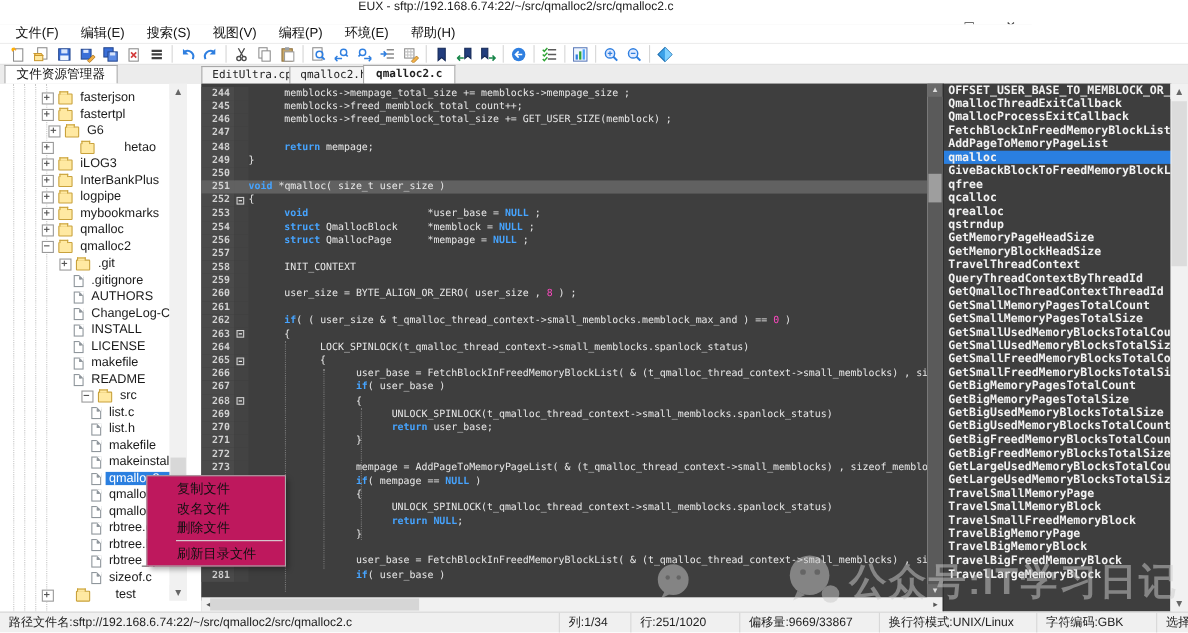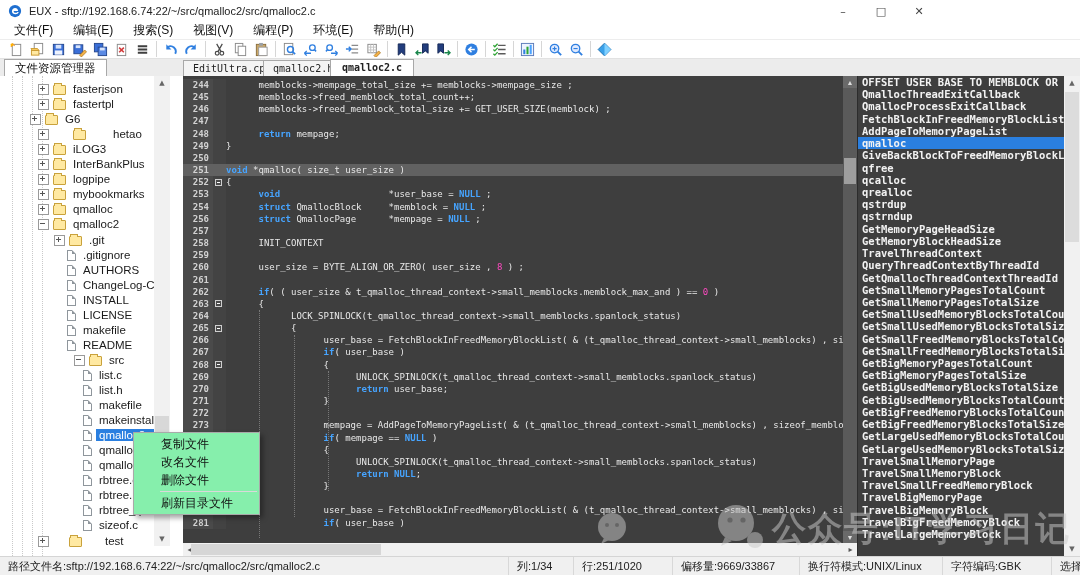--- a/index.html
+++ b/index.html
@@ -1,20 +1,20 @@
 <!DOCTYPE html>
 <html><head>
 <meta charset="utf-8">
 <style>
   html,body{margin:0;padding:0;}
   body{width:1080px;height:575px;position:relative;overflow:hidden;background:#fff;
        font-family:"Liberation Sans",sans-serif;font-size:12px;color:#111;-webkit-font-smoothing:none;}
   .abs{position:absolute;}
   
-  #titlebar{left:0;top:0;width:938px;height:22px;background:#fff;border-bottom:1px solid #e6e6e6;display:flex;align-items:center;}
+  #titlebar{left:0;top:0;width:938px;height:22px;background:#fff;border-bottom:1px solid #e6e6e6;display:flex;align-items:center;flex-direction:column;}
   #app-icon{width:14px;height:14px;margin:0 7px 0 8px;}
   #title-text{font-size:11px;color:#222;}
   #win-btns{margin-left:auto;display:flex;height:22px;}
   .winbtn{width:38px;height:22px;display:flex;align-items:center;justify-content:center;color:#444;font-size:11px;font-family:"DejaVu Sans",sans-serif;}
   
   #menubar{left:0;top:22px;width:1080px;height:17px;background:#fff;display:flex;align-items:center;padding-left:4px;box-sizing:border-box;}
   .menu-item{padding:0 10px;height:17px;line-height:17px;font-size:12px;color:#111;}
   
   #toolbar{left:0;top:39px;width:1080px;height:20px;background:#fff;border-top:1px solid #ededed;border-bottom:1px solid #e2e2e2;display:flex;align-items:center;padding-left:6px;box-sizing:border-box;}
   .tbtn{width:21px;height:18px;display:flex;align-items:center;justify-content:center;}
@@ -65,21 +65,21 @@
   .hsb-arrow{width:13px;height:13px;display:flex;align-items:center;justify-content:center;font-size:8px;color:#555;}
   #hsb-thumb{position:absolute;left:8px;top:1px;width:190px;height:11px;background:#d6d6d6;}
   
   #symbols{left:857px;top:76px;width:207px;height:480px;background:#3e3e3e;overflow:hidden;border-left:1px solid #2c2c2c;}
   .srow{height:12.23px;line-height:12.3px;white-space:pre;overflow:hidden;padding-left:4px;
         font-family:"DejaVu Sans Mono",monospace;font-size:10.5px;font-weight:bold;color:#f2f2f2;}
   .srow.selected{background:#2a7fe0;}
   #sym-sb{left:1064px;top:76px;width:16px;height:480px;background:#f1f1f1;}
   #sym-thumb{position:absolute;left:1px;top:16px;width:14px;height:150px;background:#dcdcdc;}
   
-  #ctxmenu{left:133px;top:432px;width:125px;background:#86efac;border:1px solid #a9a9a9;box-shadow:3px 3px 5px rgba(0,0,0,.35);padding:2px 0;z-index:60;}
+  #ctxmenu{left:133px;top:432px;width:125px;background:#be185d;border:1px solid #a9a9a9;box-shadow:3px 3px 5px rgba(0,0,0,.35);padding:2px 0;z-index:60;}
   .mi{height:18px;line-height:18px;padding-left:27px;font-size:12px;color:#111;}
   .msep{height:1px;background:#d9d9d9;margin:2px 2px 2px 26px;}
   
   #statusbar{left:0;top:556px;width:1080px;height:19px;background:#f0f0f0;border-top:1px solid #d5d5d5;display:flex;align-items:center;font-size:11px;color:#222;box-sizing:border-box;}
   .sfield{padding:0 8px;height:19px;line-height:18px;border-right:1px solid #d8d8d8;white-space:nowrap;overflow:hidden;}
   #sf-path{flex:0 0 492px;border-right:1px solid #d8d8d8;}
   
   #watermark{z-index:50;pointer-events:none;opacity:.5;}
   .wm-text{position:absolute;color:#cccccc;font-size:34px;letter-spacing:2px;font-weight:bold;white-space:nowrap;}
 </style>
@@ -307,21 +307,21 @@
     <div class="trow folder" style="left: 38px; top: 4px;">
       <span class="ebox plus"></span>
       <span class="ficon"></span>
       <span class="tlabel">fasterjson</span>
     </div>
     <div class="trow folder" style="left: 38px; top: 19.05px;">
       <span class="ebox plus"></span>
       <span class="ficon"></span>
       <span class="tlabel">fastertpl</span>
     </div>
-    <div class="trow folder" style="left: 30px; top: 34.1px;">
+    <div class="trow folder" style="left: 44px; top: 34.1px;">
       <span class="ebox plus"></span>
       <span class="ficon"></span>
       <span class="tlabel">G6</span>
     </div>
     <div class="trow folder" style="left: 38px; top: 49.15px; gap: 20px;">
       <span class="ebox plus"></span>
       <span class="ficon"></span>
       <span class="tlabel">hetao</span>
     </div>
     <div class="trow folder" style="left: 38px; top: 64.2px;">
@@ -661,21 +661,20 @@
     <div class="srow">OFFSET_USER_BASE_TO_MEMBLOCK_OR_N</div>
     <div class="srow">QmallocThreadExitCallback</div>
     <div class="srow">QmallocProcessExitCallback</div>
     <div class="srow">FetchBlockInFreedMemoryBlockList</div>
     <div class="srow">AddPageToMemoryPageList</div>
     <div class="srow selected">qmalloc</div>
     <div class="srow">GiveBackBlockToFreedMemoryBlockLi</div>
     <div class="srow">qfree</div>
     <div class="srow">qcalloc</div>
     <div class="srow">qrealloc</div>
-    <div class="srow">qstrdup</div>
     <div class="srow">qstrndup</div>
     <div class="srow">GetMemoryPageHeadSize</div>
     <div class="srow">GetMemoryBlockHeadSize</div>
     <div class="srow">TravelThreadContext</div>
     <div class="srow">QueryThreadContextByThreadId</div>
     <div class="srow">GetQmallocThreadContextThreadId</div>
     <div class="srow">GetSmallMemoryPagesTotalCount</div>
     <div class="srow">GetSmallMemoryPagesTotalSize</div>
     <div class="srow">GetSmallUsedMemoryBlocksTotalCoun</div>
     <div class="srow">GetSmallUsedMemoryBlocksTotalSize</div>

